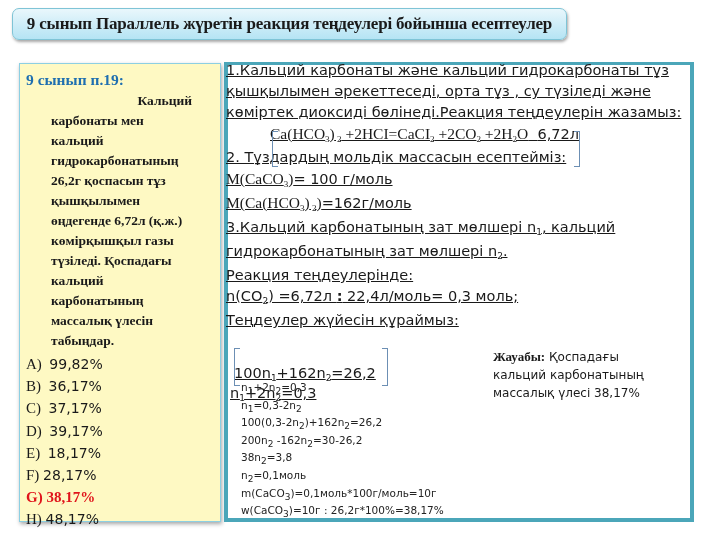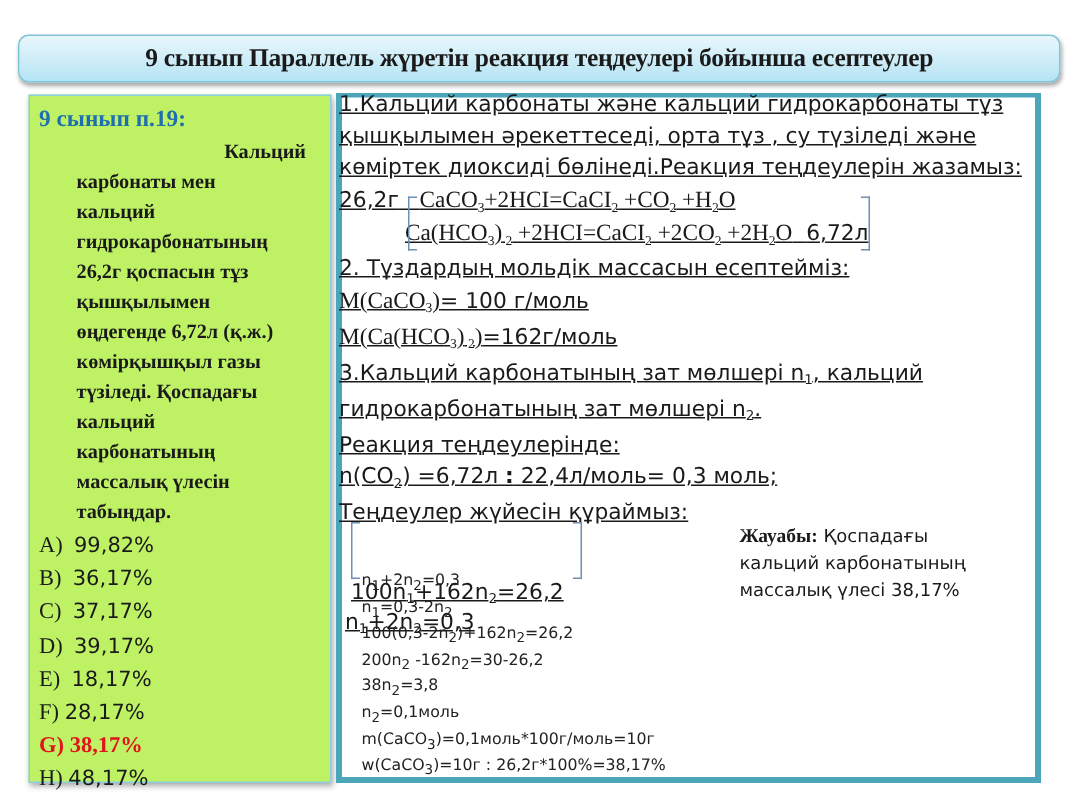--- a/index.html
+++ b/index.html
@@ -1,37 +1,37 @@
 <!DOCTYPE html>
 <html><head>
   <meta charset="utf-8">
   <style>
     * { margin: 0; padding: 0; box-sizing: border-box; }
     html, body {
       width: 720px; height: 540px; background: #ffffff; overflow: hidden;
       position: relative;
     }
     .title-bar {
-      position: absolute; left: 12px; top: 23px; width: 695px; height: 32px;
+      position: absolute; left: 12px; top: 8px; width: 555px; height: 32px;
       border-radius: 7px;
       border: 1px solid #7fc4d6;
       background: linear-gradient(to bottom, #e9f7fc 0%, #d2eef8 45%, #b5e4f4 100%);
       box-shadow: 1px 2px 3px rgba(0,0,0,0.35);
       display: flex; align-items: center; justify-content: center;
     }
     .title-bar span {
       font-family: "Liberation Serif", serif; font-weight: bold;
       font-size: 17px; color: #1a1a1a; letter-spacing: -0.2px;
     }
     .left-panel {
       position: absolute; left: 19px; top: 63px; width: 202px; height: 459px;
-      background: #bef264;
+      background: #fef9c3;
       border: 1px solid #8ccfe2;
       box-shadow: 1px 2px 4px rgba(0,0,0,0.35);
-      padding: 6px 6px 0 6px;
+      padding: 6px 18px 0 6px;
     }
     .lp-heading {
       font-family: "Liberation Serif", serif; font-weight: bold;
       color: #1f6fb0; font-size: 15.5px; line-height: 19px;
     }
     .lp-body {
       font-family: "Liberation Serif", serif; font-weight: bold;
       color: #1a1a1a; font-size: 13.5px; line-height: 20px;
       padding-left: 25px; margin-top: 2px;
     }
@@ -108,23 +108,20 @@
     <div class="option"><span>H)</span> <span class="v">48,17%</span></div>
   </div>
 </div>
 
 <div class="right-panel"></div>
 
 <div class="rp-text">
   <div class="rp-line">1.Кальций карбонаты және кальций гидрокарбонаты тұз</div>
   <div class="rp-line">қышқылымен әрекеттеседі, орта тұз , су түзіледі және</div>
   <div class="rp-line">көміртек диоксиді бөлінеді.Реакция теңдеулерін жазамыз:</div>
-  <div class="rp-line">
-    <span>26,2г</span>&nbsp;&nbsp;&nbsp;<span class="serif">CaCO<sub>3</sub>+2HCI=CaCI<sub>2</sub> +CO<sub>2</sub> +H<sub>2</sub>O</span>
-  </div>
   <div class="rp-line" style="padding-left:44px;">
     <span class="serif">Ca(HCO<sub>3</sub>)<sub> 2</sub> +2HCI=CaCI<sub>2</sub> +2CO<sub>2</sub> +2H<sub>2</sub>O</span>&nbsp;&nbsp;<span>6,72л</span>
   </div>
   <div class="rp-line" style="margin-top:2px;">2. Тұздардың мольдік массасын есептейміз:</div>
   <div class="rp-line">
     <span class="serif">M(CaCO<sub>3</sub>)</span>= 100 г/моль
   </div>
   <div class="rp-line" style="margin-top:2px;">
     <span class="serif">M(Ca(HCO<sub>3</sub>)<sub> 2</sub>)</span>=162г/моль
   </div>

